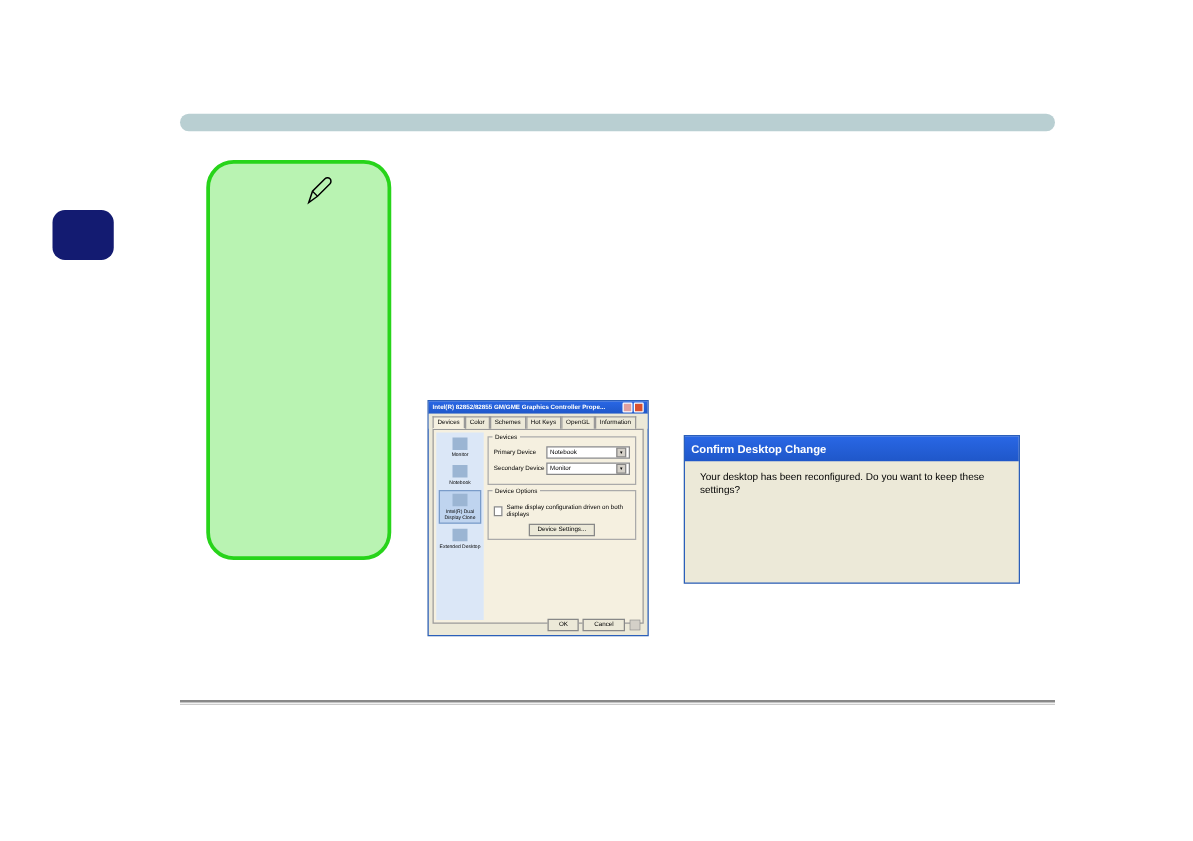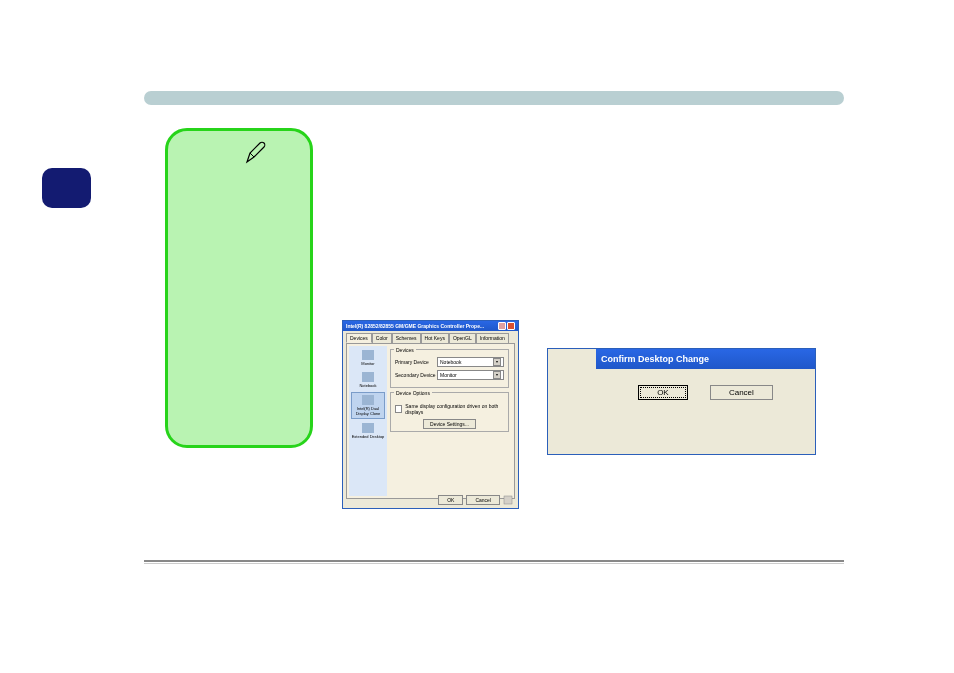--- a/index.html
+++ b/index.html
@@ -248,26 +248,25 @@
     width: 10px;
     height: 10px;
   }
   
   
   .dialog-confirm {
     position: absolute;
     left: 547px;
     top: 348px;
     width: 269px;
-    height: 107px;
+    height: 119px;
     background: #ece9d8;
     border: 1px solid #2b5fba;
     box-sizing: border-box;
     font-size: 8px;
-    padding-left: 48px;
   }
   
   .confirm-title {
     height: 16px;
     background: linear-gradient(#2967e5, #1f57c9);
     color: #fff;
     font-size: 9px;
     font-weight: bold;
     padding: 2px 5px;
     display: flex;
@@ -410,21 +409,18 @@
         </svg>
     </span>
   </div>
 </div>
 
 <div class="dialog-confirm">
   <div class="confirm-title">
     <span>Confirm Desktop Change</span>
   </div>
   <div class="confirm-body">
-  </div>
-  <div class="confirm-buttons">
-    <span class="confirm-btn default">OK</span>
-    <span class="confirm-btn">Cancel</span>
+    <p>Your desktop has been reconfigured.  Do you want to keep these settings?</p>
   </div>
 </div>
 
 <div class="bottom-line"></div>
 <div class="bottom-line2"></div>
 
 </body></html>

